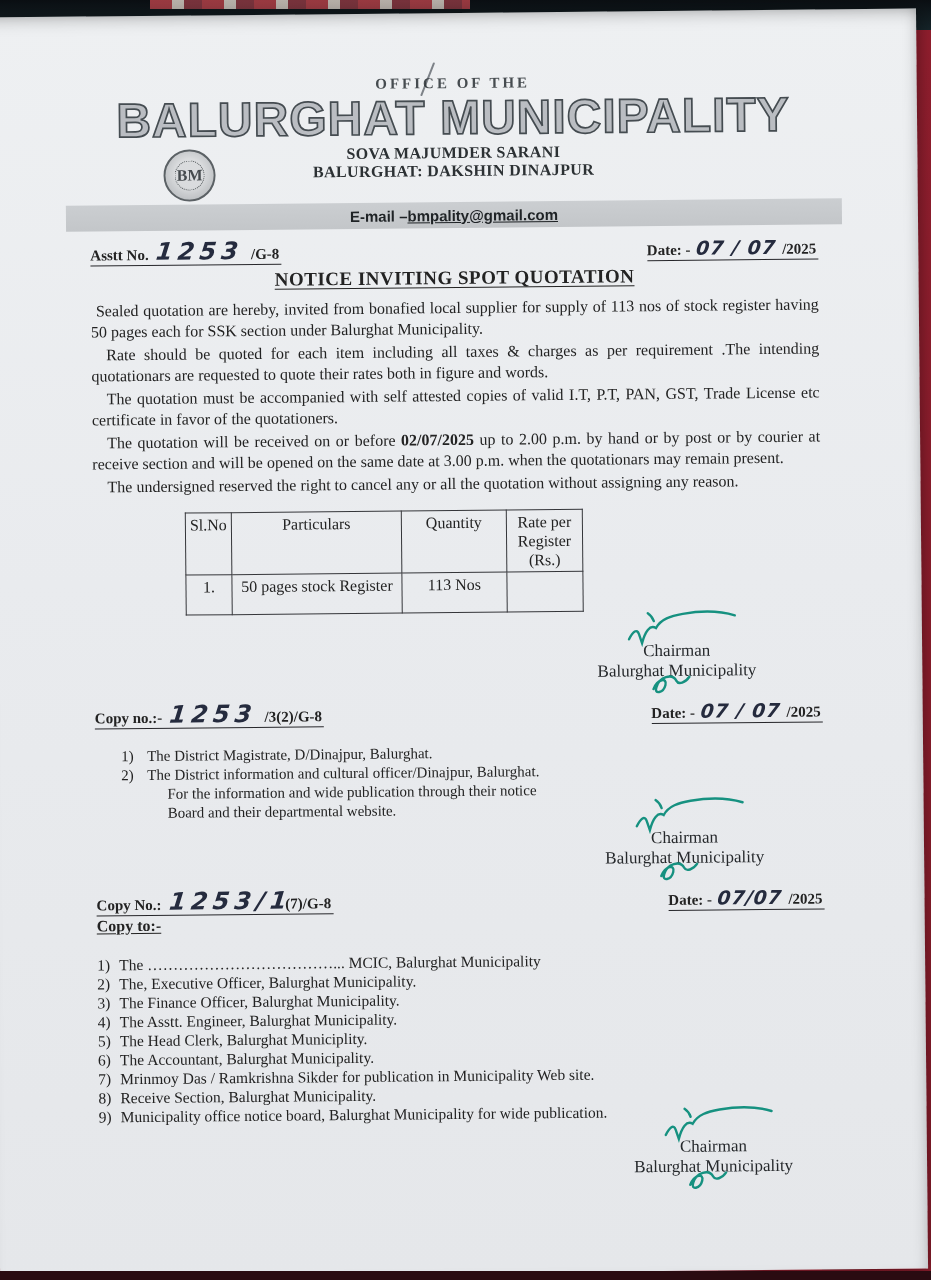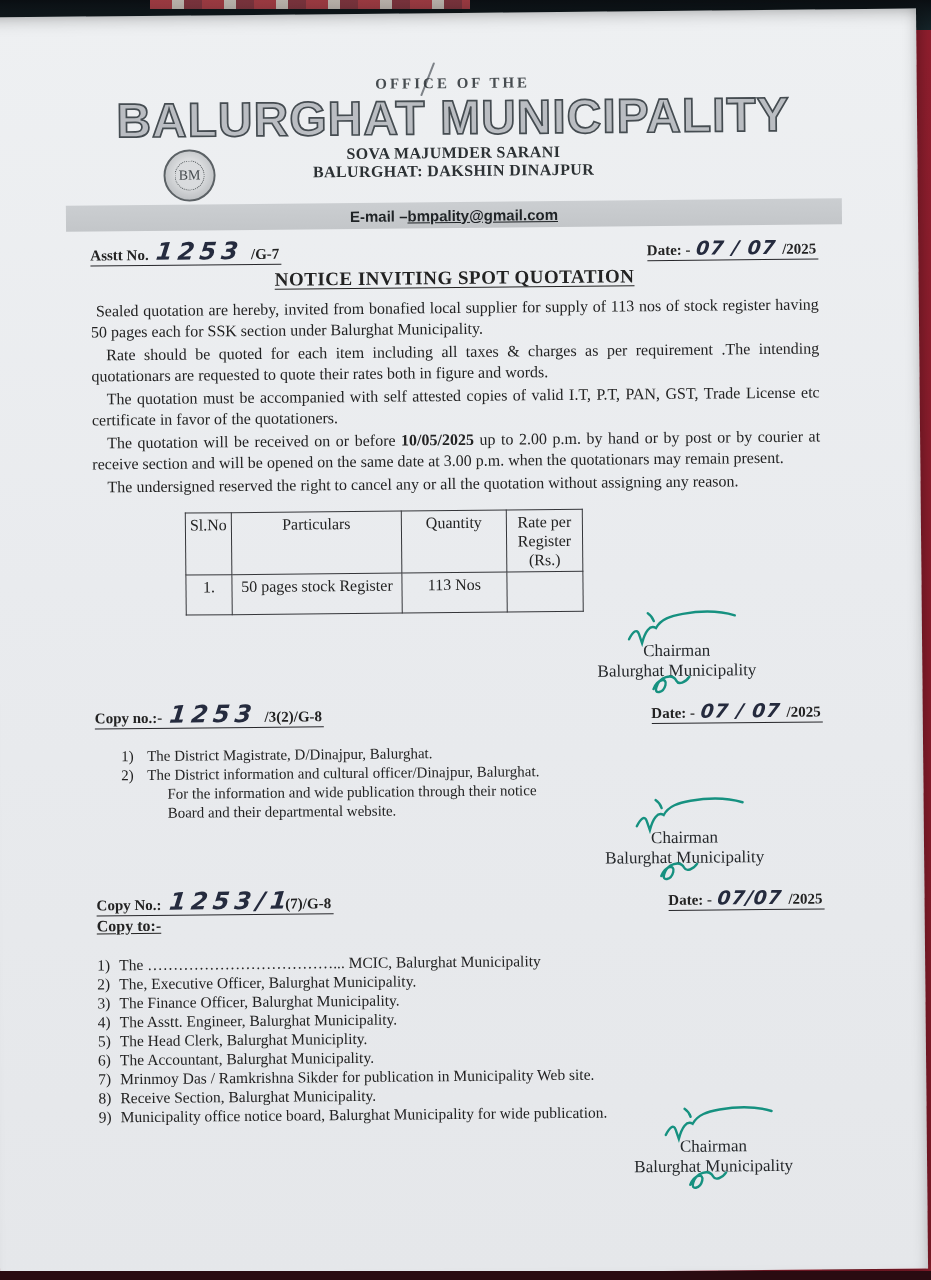--- a/index.html
+++ b/index.html
@@ -28,21 +28,21 @@
   .hdr{position:relative;text-align:center;}
   .office-line{font-size:15px;font-weight:bold;letter-spacing:3px;color:#30363a;opacity:.88;}
   .muni-title{font-family:"Liberation Sans",sans-serif;font-weight:bold;font-size:48px;line-height:52px;
       letter-spacing:1px;color:rgba(236,238,240,.15);-webkit-text-stroke:1.7px var(--outline);
       text-shadow:0 0 1px rgba(70,77,82,.35);}
   .addr{font-size:16px;font-weight:bold;line-height:18px;color:#2c3134;letter-spacing:.4px;}
   .seal{position:absolute;left:74px;top:72px;width:52px;height:52px;border-radius:50%;
       border:2.5px solid #4c5256;display:flex;align-items:center;justify-content:center;
       background:radial-gradient(circle at 50% 45%,#d8dadc 0 40%,#b9bcbf 75%,#d2d4d6 100%);opacity:.9;}
   .seal-inner{width:30px;height:30px;border-radius:50%;border:1.5px dotted #3f4548;display:flex;
-      align-items:center;justify-content:center;font-size:14px;font-weight:normal;color:#33393d;}
+      align-items:center;justify-content:center;font-size:16px;font-weight:bold;color:#33393d;}
 
   .email-band{margin:22px -24px 0 -24px;height:26px;background:linear-gradient(180deg,#cbced1,#c3c6c9);
       display:flex;align-items:center;justify-content:center;
       font-family:"Liberation Sans",sans-serif;font-weight:bold;font-size:15px;color:#1f2326;}
   .email-band .addr-link{text-decoration:underline;}
 
   
   .memo-row{display:flex;justify-content:space-between;align-items:flex-end;}
   .m-left,.m-right{border-bottom:1.6px solid #26262a;padding:0 2px 1px 0;font-weight:bold;font-size:15px;white-space:nowrap;}
   .hand{display:inline-block;font-family:"DejaVu Sans",sans-serif;font-style:italic;color:var(--hand-ink);
@@ -107,36 +107,36 @@
 
       <div class="email-band">
         <span>E-mail – </span>
         <span class="addr-link">bmpality@gmail.com</span>
       </div>
 
       <div class="memo-row row1">
         <span class="m-left">
           <span>Asstt No.</span>
           <span class="hand hand-big">1253</span>
-          <span>/G-7</span>
+          <span>/G-8</span>
         </span>
         <span class="m-right">
           <span>Date: -</span>
           <span class="hand hand-date">07 / 07</span>
           <span> /2025</span>
         </span>
       </div>
 
       <div class="notice-title">NOTICE INVITING SPOT QUOTATION</div>
 
       <div class="paras">
         <p class="ind-sm">Sealed quotation are hereby, invited from bonafied local supplier for supply of 113 nos of stock register having 50 pages each for SSK section under Balurghat Municipality.</p>
         <p class="ind">Rate should be quoted for each item including all taxes &amp; charges as per requirement .The intending quotationars are requested to quote their rates both in figure and words.</p>
         <p class="ind">The quotation must be accompanied with self attested copies of valid I.T, P.T, PAN, GST, Trade License etc certificate in favor of the quotationers.</p>
-        <p class="ind"><span>The quotation will be received on or before </span><b>10/05/2025</b><span> up to 2.00 p.m.  by hand or by post or by courier at receive section and will be opened on the same date  at 3.00 p.m. when the quotationars may remain present.</span></p>
+        <p class="ind"><span>The quotation will be received on or before </span><b>02/07/2025</b><span> up to 2.00 p.m.  by hand or by post or by courier at receive section and will be opened on the same date  at 3.00 p.m. when the quotationars may remain present.</span></p>
         <p class="ind">The undersigned reserved the right to cancel any or all the quotation without assigning any reason.</p>
       </div>
 
       <table class="quote">
         <tbody>
             <tr>
           <th class="c-sl">Sl.No</th>
           <th class="c-part">Particulars</th>
           <th class="c-qty">Quantity</th>
           <th class="c-rate">Rate per Register (Rs.)</th>

